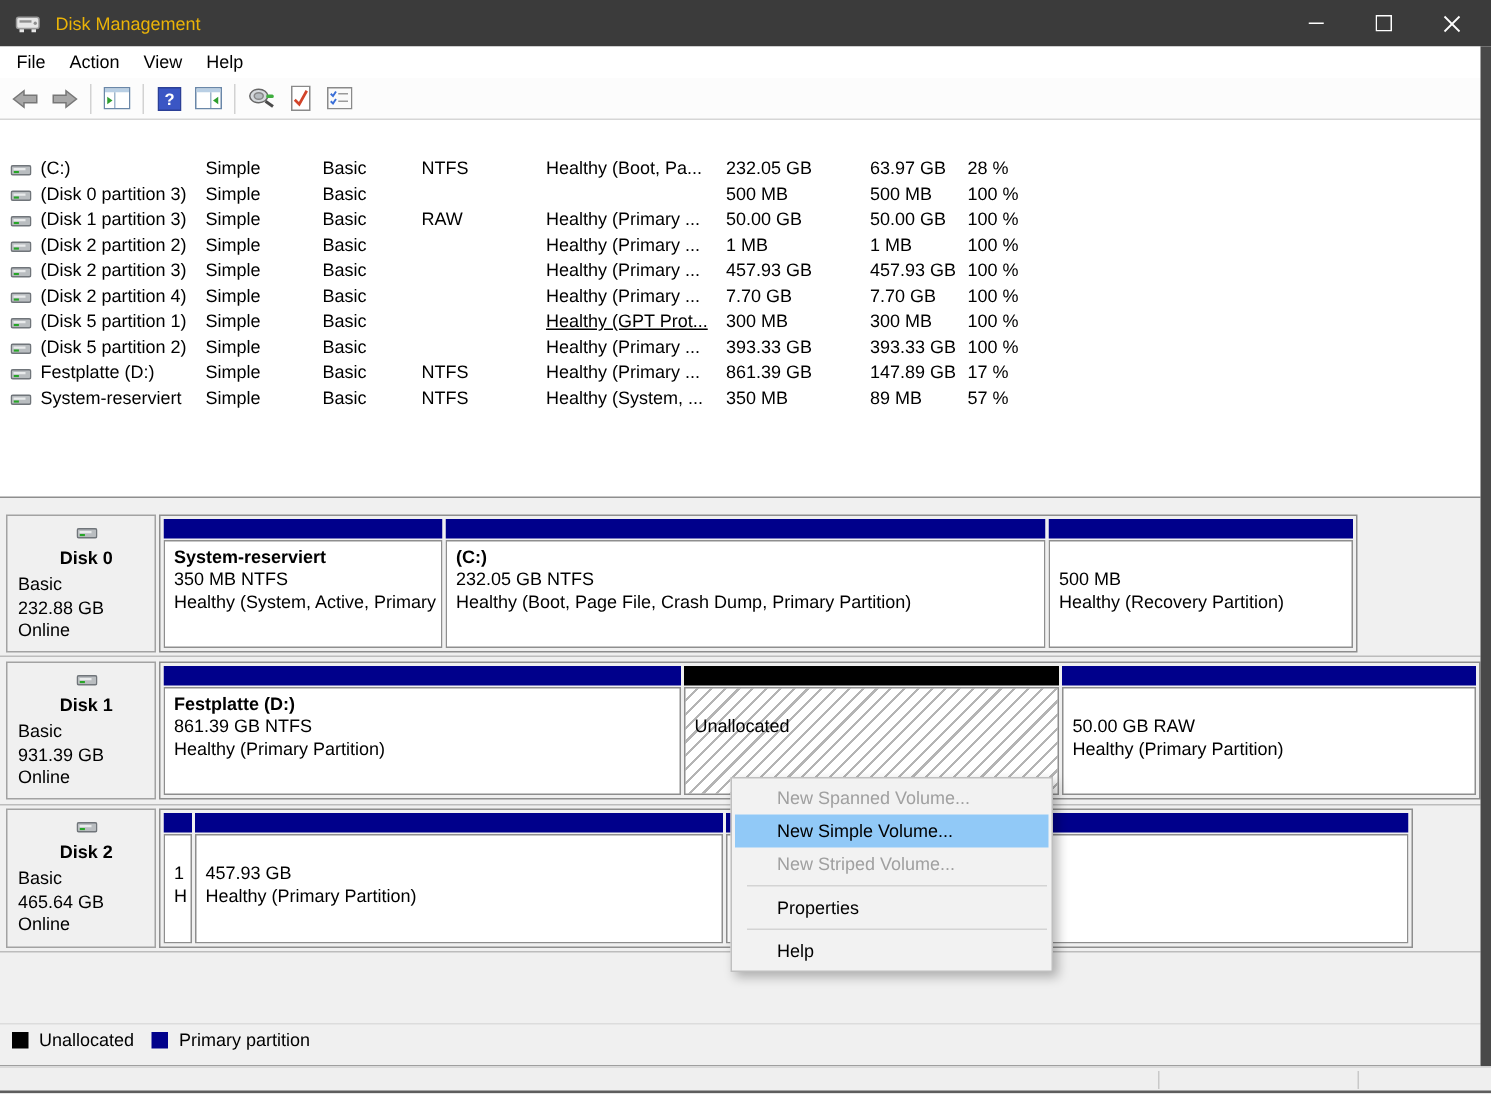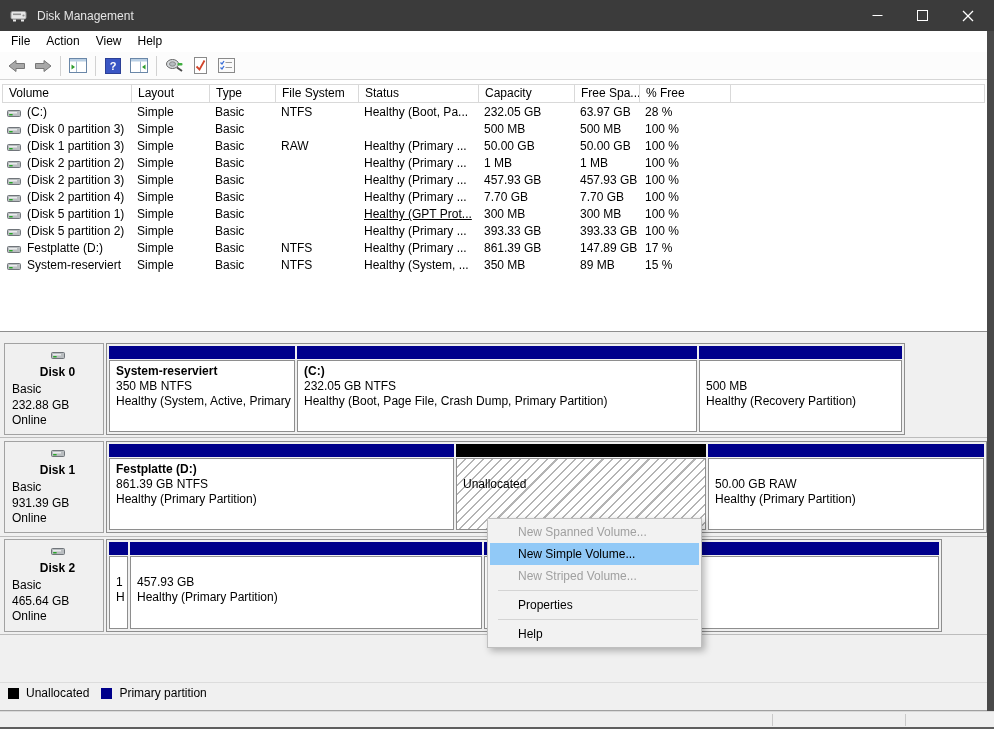--- a/index.html
+++ b/index.html
@@ -2,21 +2,21 @@
 <html><head>
 <meta charset="utf-8">
 <style>
   html,body{margin:0;padding:0;background:#fff;}
   .window{position:relative;width:994px;height:729px;background:#fff;overflow:hidden;
           font-family:"Liberation Sans","DejaVu Sans",sans-serif;color:#000;}
   
   .titlebar{position:absolute;left:0;top:0;width:994px;height:31px;background:#3b3b3b;
             display:flex;align-items:center;}
   .app-icon{margin:0 9px 0 10px;display:flex;}
-  .title{font-size:12px;color:#e5e5e5;}
+  .title{font-size:12px;color:#eab308;}
   .controls{position:absolute;right:4px;top:0;height:31px;display:flex;}
   .ctrl{width:45px;height:31px;display:flex;align-items:center;justify-content:center;}
   
   .menubar{position:absolute;left:0;top:31px;width:987px;height:21px;background:#fff;
            display:flex;align-items:center;padding-left:3px;box-sizing:border-box;}
   .menu-item{padding:0 8px;font-size:12px;height:21px;line-height:21px;}
   
   .toolbar{position:absolute;left:0;top:52px;width:987px;height:28px;background:#fcfcfc;
            border-bottom:1px solid #d6d6d6;display:flex;align-items:center;
            padding-left:4px;box-sizing:border-box;}
@@ -174,31 +174,20 @@
         <rect x="0.5" y="0.5" width="16" height="14" fill="#fafafa" stroke="#8a8a8a"></rect>
         <path d="M2.5 4.5 L4 6 L6 3" fill="none" stroke="#3a6fd8" stroke-width="1.3"></path>
         <path d="M2.5 9.5 L4 11 L6 8" fill="none" stroke="#3a6fd8" stroke-width="1.3"></path>
         <line x1="7.5" y1="4.5" x2="14" y2="4.5" stroke="#9a9a9a"></line>
         <line x1="7.5" y1="9.5" x2="14" y2="9.5" stroke="#9a9a9a"></line>
       </svg>
     </button>
   </div>
 
   <div class="listpanel">
-    <div class="vt-header" id="vt-header">
-        <div class="vt-h" style="width: 129px;">Volume</div>
-        <div class="vt-h" style="width: 78px;">Layout</div>
-        <div class="vt-h" style="width: 66px;">Type</div>
-        <div class="vt-h" style="width: 83px;">File System</div>
-        <div class="vt-h" style="width: 120px;">Status</div>
-        <div class="vt-h" style="width: 96px;">Capacity</div>
-        <div class="vt-h" style="width: 65px;">Free Spa...</div>
-        <div class="vt-h" style="width: 91px;">% Free</div>
-        <div class="vt-h vt-h-fill"></div>
-      </div>
     <div id="vt-body">
         <div class="vt-row">
           <div class="vt-c vt-vol" style="width: 129px;">
             <span class="drv">
               <svg width="14" height="10" viewBox="0 0 14 10">
                 <rect x="0.5" y="2.5" width="13" height="6" rx="1" fill="#b9bdc0" stroke="#70757a"></rect>
                 <rect x="2" y="4" width="8" height="1.5" fill="#e9ebec"></rect>
                 <rect x="2.2" y="6" width="3.4" height="1.4" fill="#27a527"></rect>
               </svg>
             </span>
@@ -374,21 +363,21 @@
               </svg>
             </span>
             <span>System-reserviert</span>
           </div>
           <div class="vt-c" style="width: 78px;">Simple</div>
           <div class="vt-c" style="width: 66px;">Basic</div>
           <div class="vt-c" style="width: 83px;">NTFS</div>
           <div class="vt-c" style="width: 120px;">Healthy (System, ...</div>
           <div class="vt-c" style="width: 96px;">350 MB</div>
           <div class="vt-c" style="width: 65px;">89 MB</div>
-          <div class="vt-c" style="width: 91px;">15 %</div>
+          <div class="vt-c" style="width: 91px;">57 %</div>
         </div>
       </div>
   </div>
 
   <div class="graphpanel" id="graphpanel">
       <div class="disk-row" style="top: 11px; height: 92px;">
         <div class="disk-label">
           <div class="dl-1">
             <span class="drv">
               <svg width="14" height="10" viewBox="0 0 14 10">

